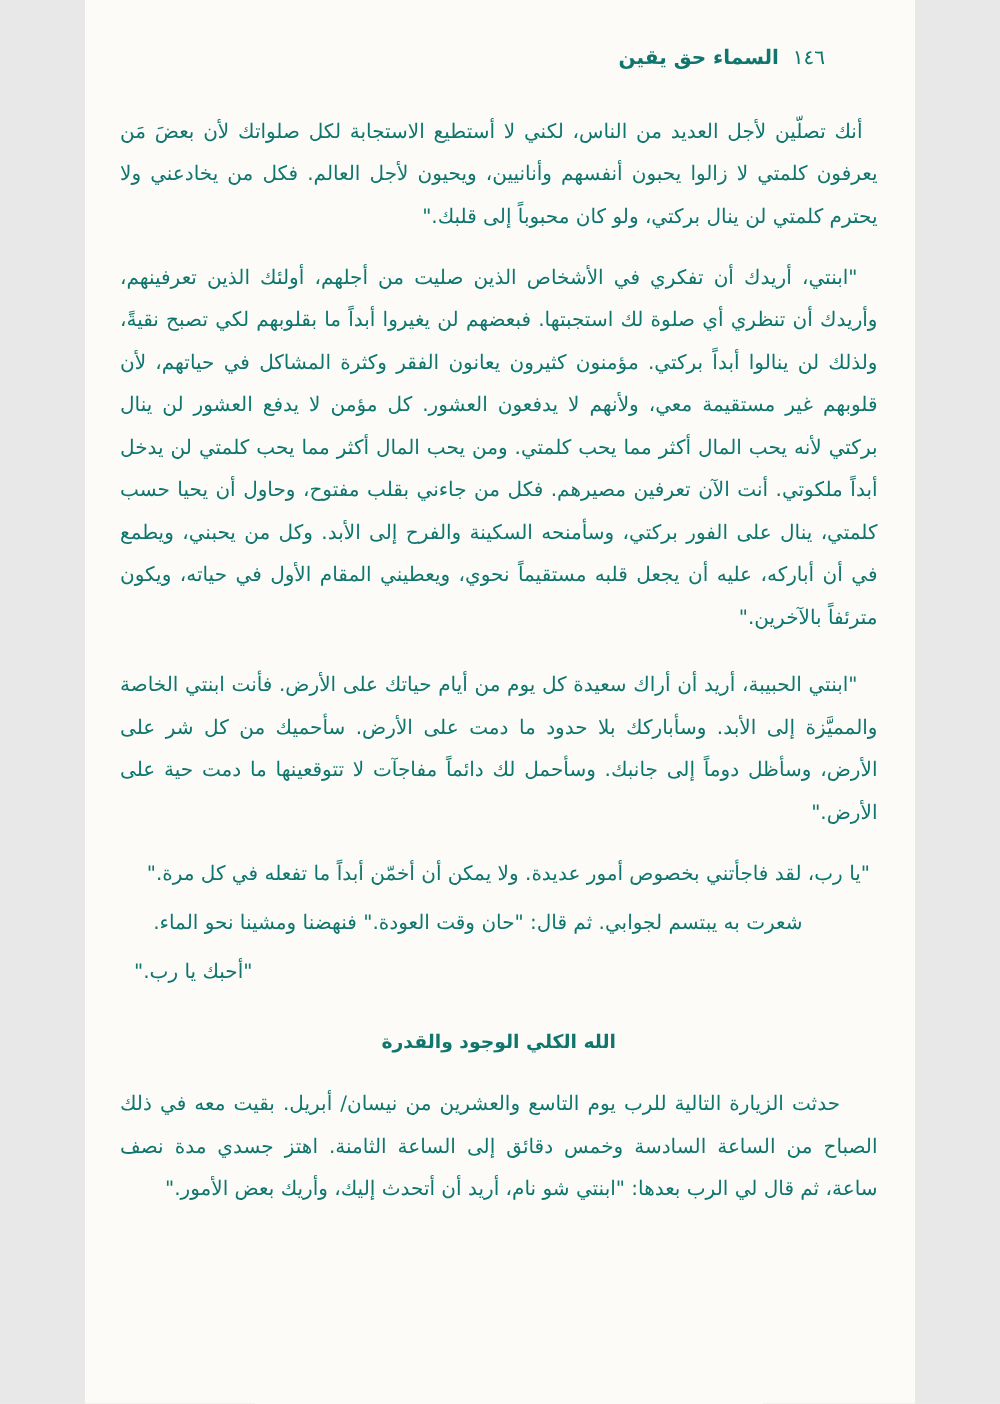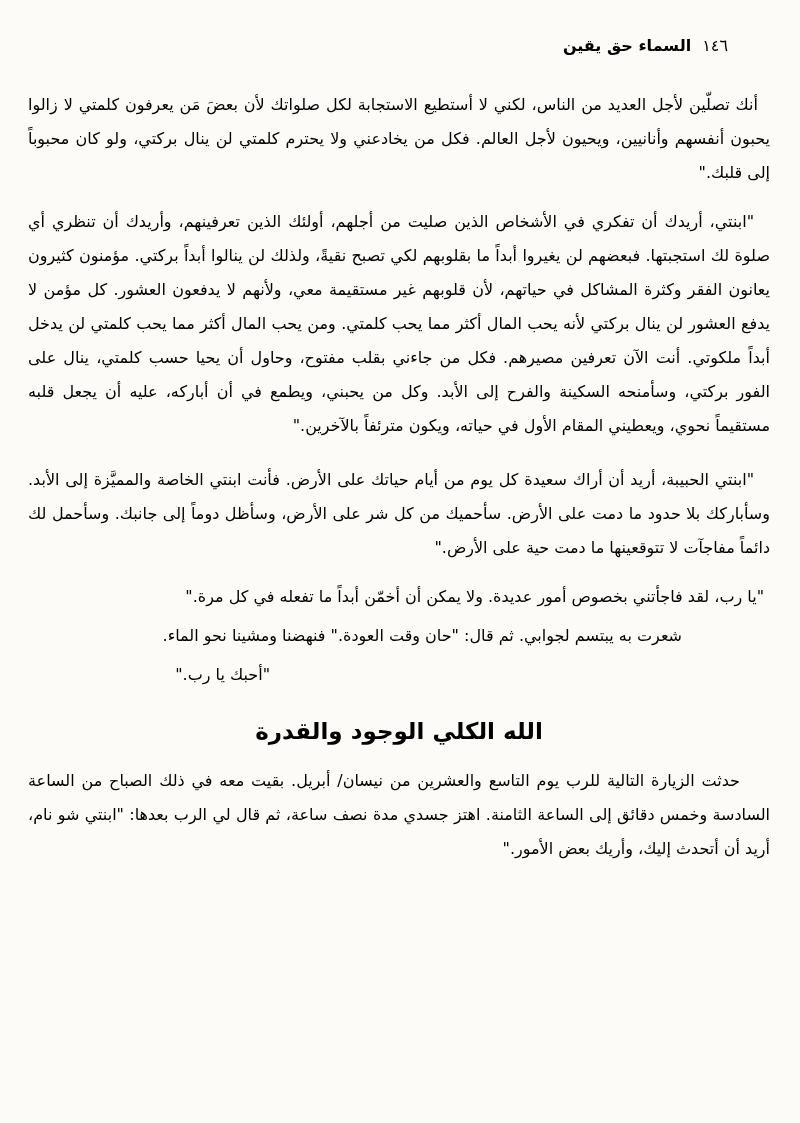--- a/index.html
+++ b/index.html
@@ -1,25 +1,25 @@
 <!DOCTYPE html>
 <html lang="ar" dir="rtl"><head>
 <meta charset="utf-8">
 <style>
   html,body{margin:0;padding:0;background:#e8e8e8;}
   .page{
     position:relative;
-    width:800px;height:1123px;
+    width:664px;height:1123px;
     margin:0 auto;
     background:#fcfbf7;
     box-sizing:border-box;
     padding:34px 30px 0 28px;
     direction:rtl;
     font-family:"DejaVu Sans",sans-serif;
-    color:#000000;
+    color:#0f766e;
     overflow:hidden;
   }
   .running-header{
     text-align:right;
     margin:0 42px 30px 0;
     font-size:16px;
     line-height:24px;
     white-space:nowrap;
   }
   .running-header .pagenum{
@@ -37,26 +37,26 @@
     text-align:justify;
   }
   .ind-sm{text-indent:12px;}
   .ind-md{text-indent:16px;}
   .ind-lg{text-indent:30px;}
   .dlg{
     text-align:right;
     margin-bottom:5px;
   }
   .push-0{margin-right:6px;}
-  .push-1{margin-right:88px;}
+  .push-1{margin-right:60px;}
   .push-2{margin-right:238px;}
   .push-3{margin-right:500px;}
   .mt-gap{margin-top:20px;}
   .section-heading{
-    font-size:23px;
+    font-size:15px;
     font-weight:bold;
     text-align:center;
     margin:24px 0 18px 0;
     line-height:30px;
   }
 </style>
 </head>
 <body>
 
 <div class="page">

